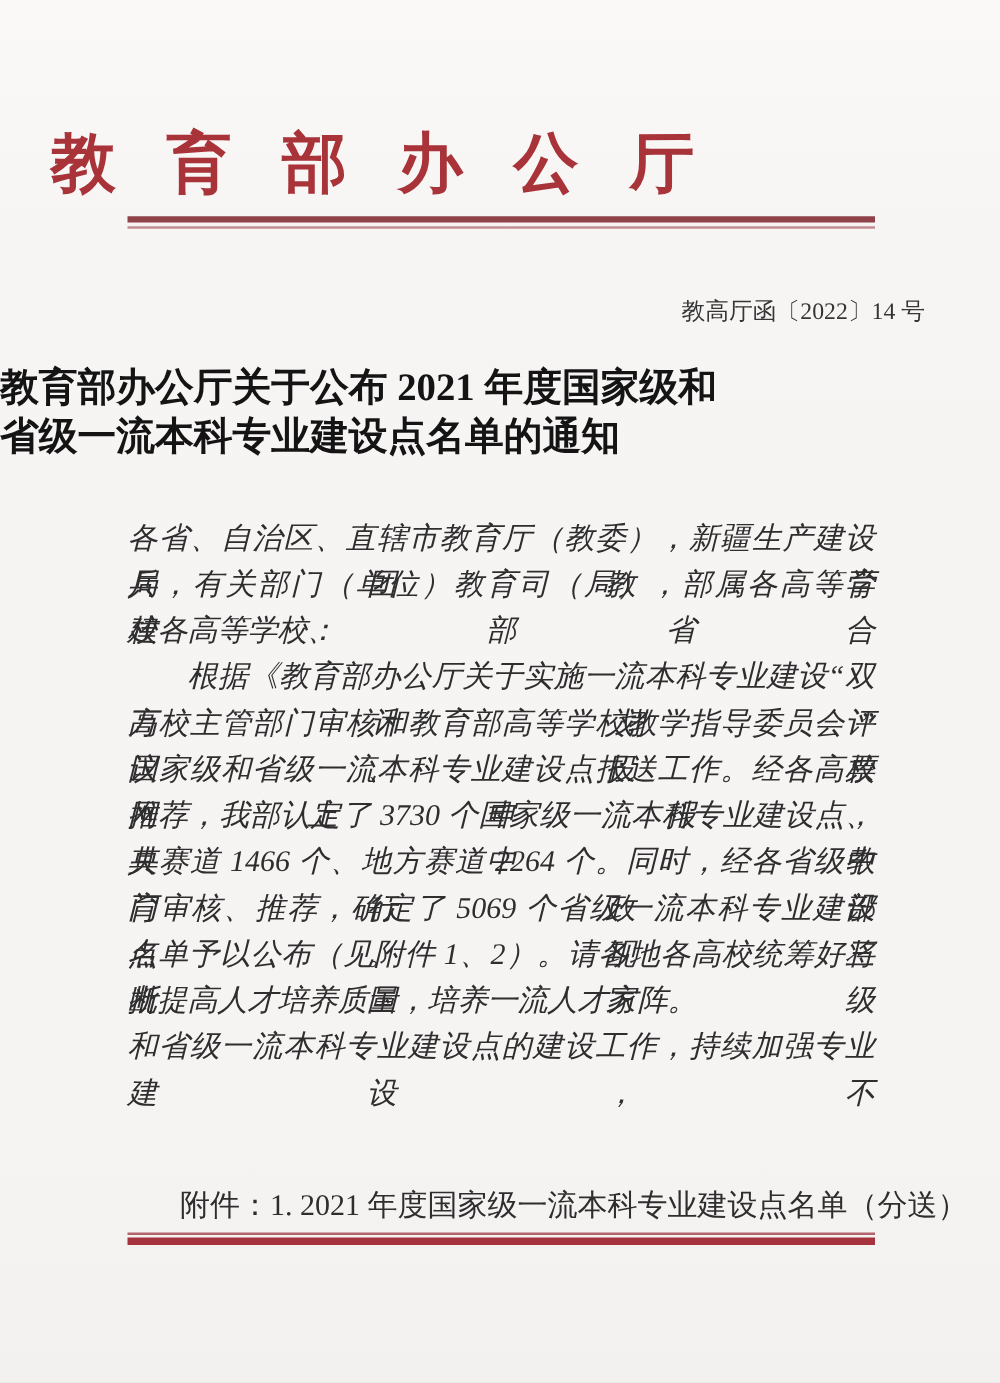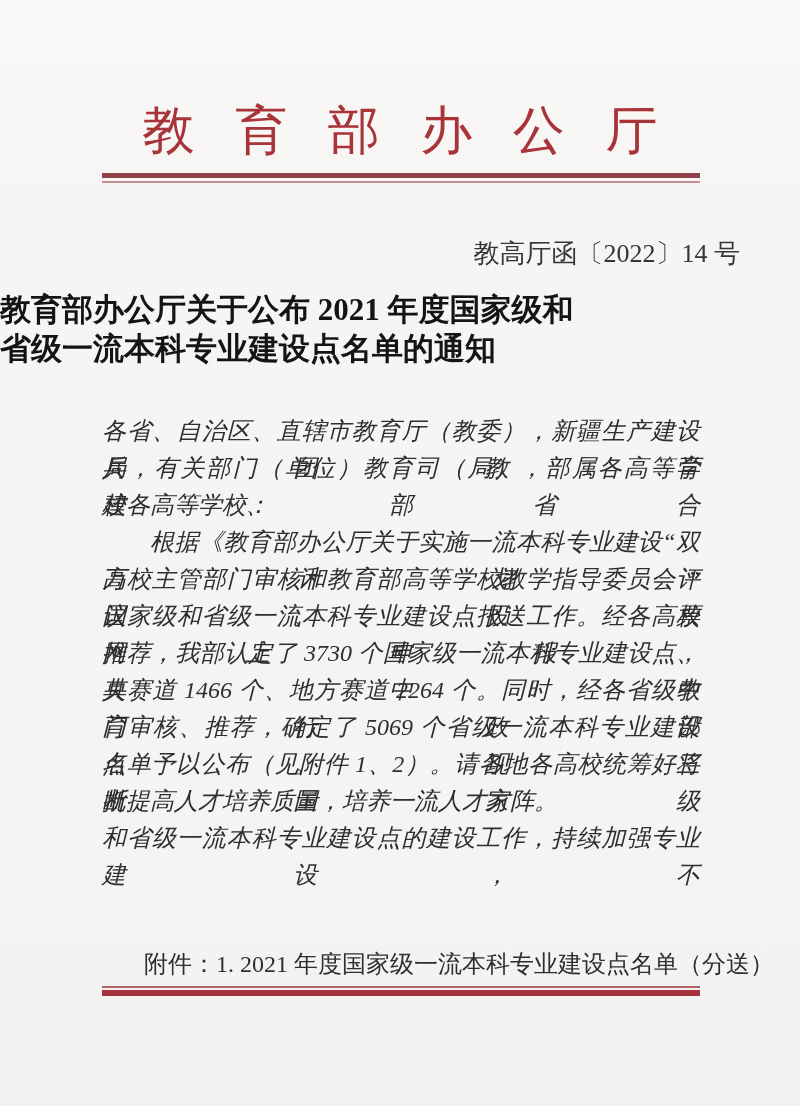--- a/index.html
+++ b/index.html
@@ -7,35 +7,35 @@
   .page{
     position:relative;
     width:800px;height:1106px;
     margin:0 auto;
     background:linear-gradient(180deg,#fbf9f8 0%,#f7f4f4 18%,#f6f3f3 78%,#f3f0f0 100%);
     overflow:hidden;
   }
   
   .agency{
     position:absolute;top:96px;left:0;right:0;
-    text-align:center;
-    font-size:52px;font-weight:normal;
+    text-align:left;
+    font-size:52px;font-weight:bold;
     color:#a8343a;
     letter-spacing:0.78em;text-indent:0.78em;
     white-space:nowrap;
   }
   .rule{position:absolute;left:102px;width:598px;}
   .rule-top-thick{top:173px;height:5px;background:#8f4349;}
   .rule-top-thin{top:181px;height:2px;background:#c48d91;}
   .rule-bottom-thin{top:986px;height:2px;background:#b2646c;}
   .rule-bottom-thick{top:990px;height:6px;background:#a5323c;}
   
   .doc-number{
     position:absolute;top:236px;right:60px;
-    font-size:26px;color:#353535;
+    font-size:19px;color:#353535;
     white-space:nowrap;
     margin-left:30px;
   }
   
   .doc-title{
     position:absolute;top:290px;left:0;right:0;
     text-align:left;color:#141414;
     font-size:31px;font-weight:bold;line-height:39px;
   }
   

